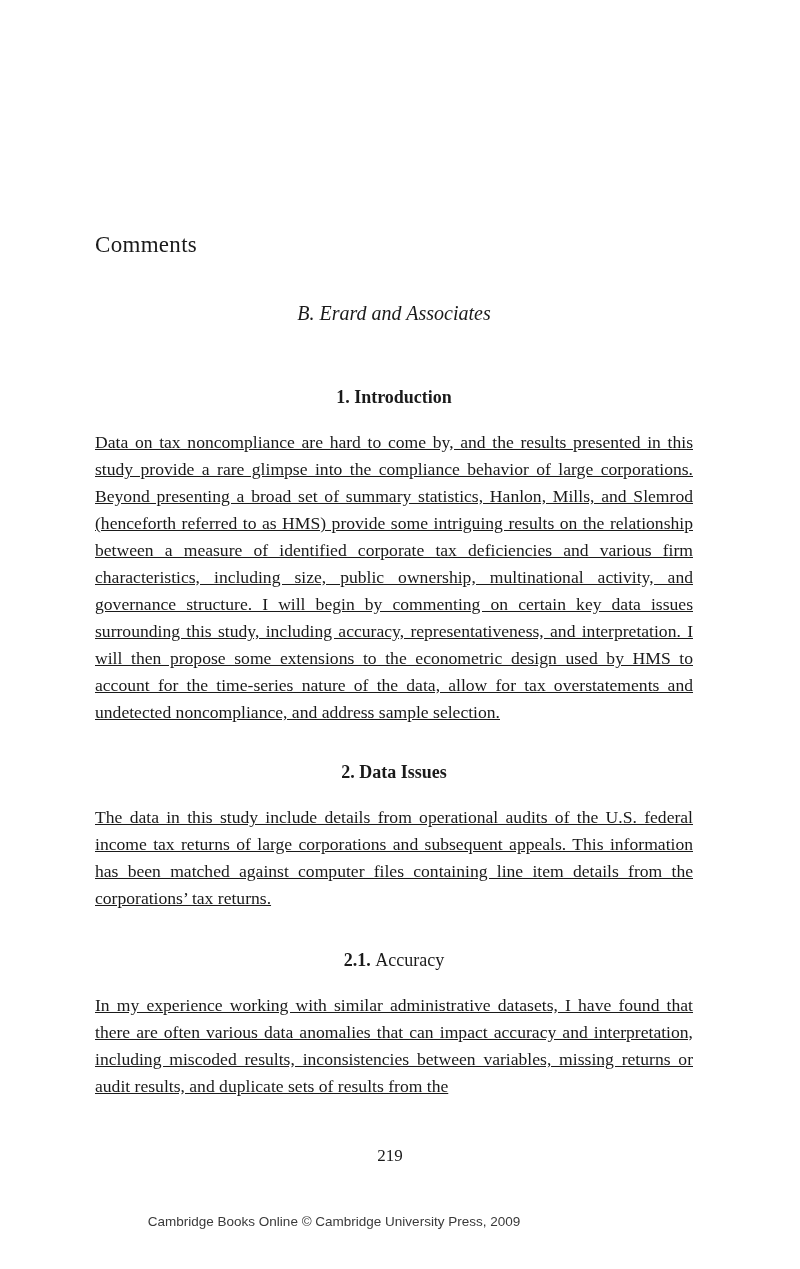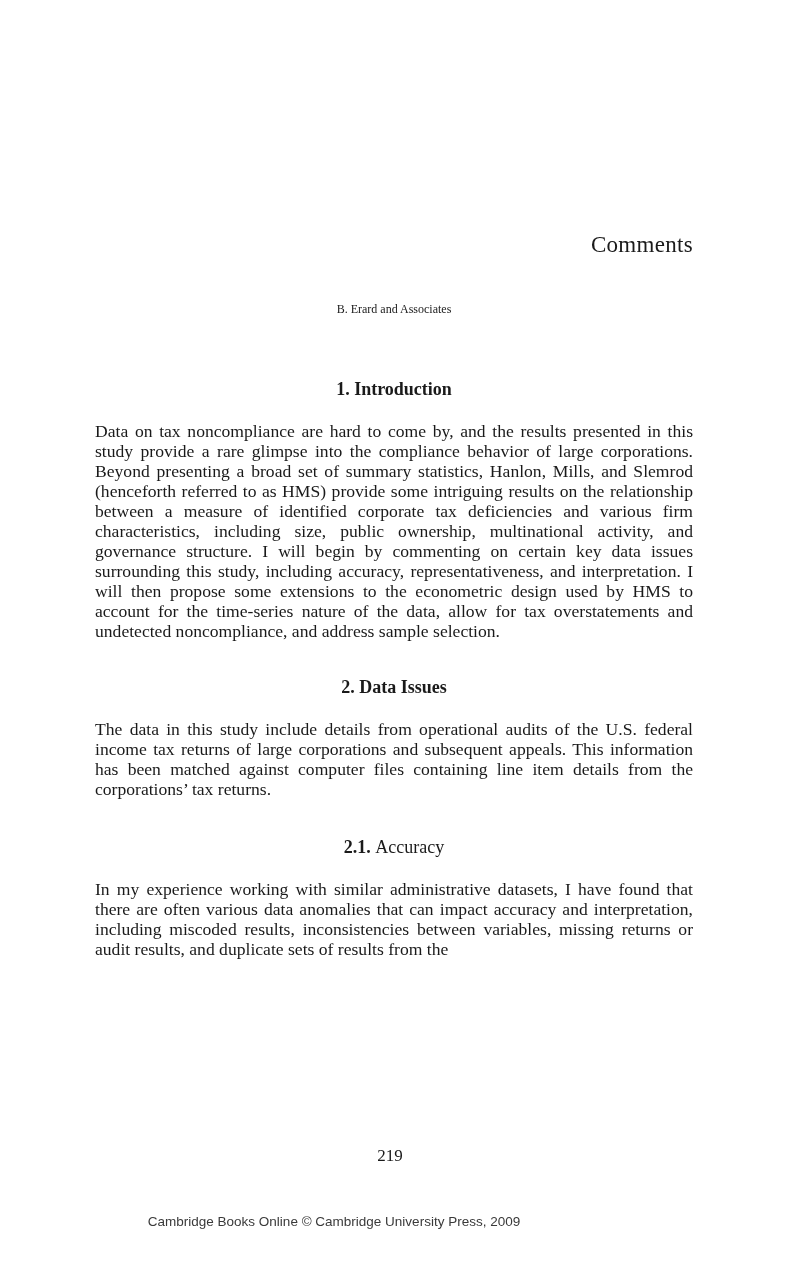--- a/index.html
+++ b/index.html
@@ -24,59 +24,61 @@
     background: #ffffff;
   }
   .content {
     position: absolute;
     left: 95px;
     top: 232px;
     width: 598px;
   }
   .doc-title {
     font-size: 23px;
-    text-align: right;
+    text-align: left;
     letter-spacing: 0.3px;
     margin: 0 0 44px 0;
     font-weight: normal;
   }
   .author {
     font-size: 19px;
     text-align: center;
     margin: 0 0 18px 0;
     font-weight: normal;
   }
   .affiliation {
-    font-size: 12px;
+    font-size: 20px;
     text-align: center;
+    font-style: italic;
     margin: 0 0 62px 0;
   }
   h2.section {
     font-size: 18px;
     font-weight: bold;
     text-align: center;
     margin: 0 0 21px 0;
   }
   h3.subsection {
     font-size: 18px;
     font-weight: bold;
     text-align: center;
     margin: 0 0 21px 0;
   }
   h3.subsection .sub-name {
     font-weight: normal;
     margin-top: 16px;
   }
   p.body-text {
     font-size: 17.6px;
-    line-height: 20px;
+    line-height: 27px;
     text-align: justify;
     text-justify: inter-word;
     margin: 0;
     hyphens: manual;
+    text-decoration: underline;
   }
   .gap-after-para {
     height: 36px;
   }
   .gap-before-sub {
     height: 38px;
   }
   .page-number {
     position: absolute;
     top: 1146px;

